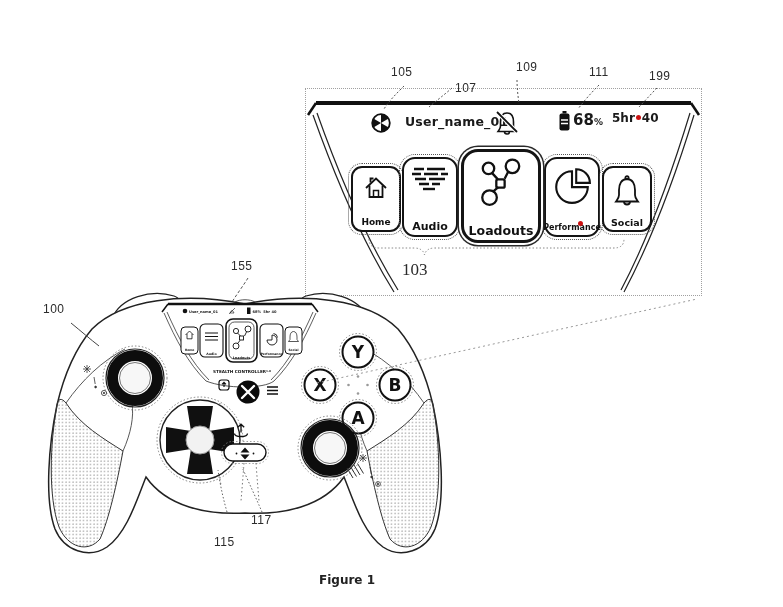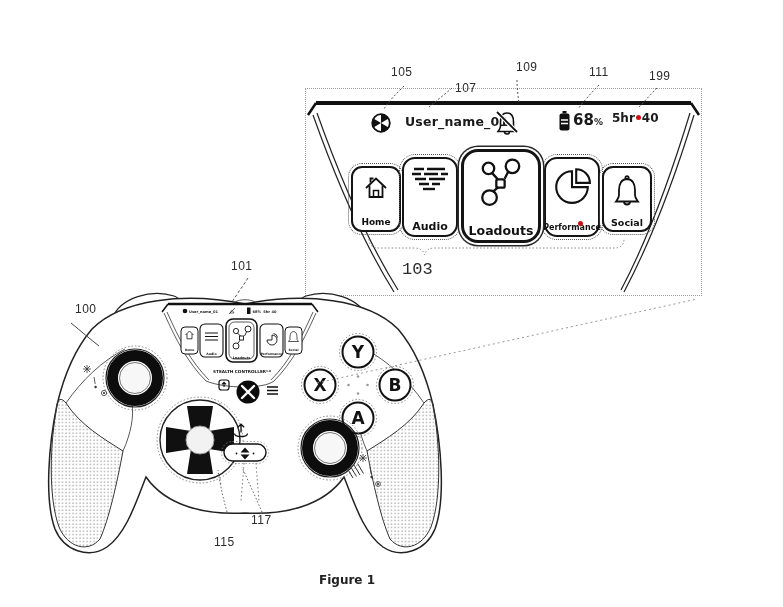--- a/index.html
+++ b/index.html
@@ -38,21 +38,21 @@
   .btn-audio .lbl{font-size:11px;}
   .btn-loadouts .lbl{font-size:12.5px;}
   .btn-perf .lbl{font-size:8px;}
   .btn-social .lbl{font-size:9.5px;}
   .perf-dot{position:absolute;bottom:9px;left:32px;width:5px;height:5px;border-radius:50%;
             background:#cc1111;z-index:3;}
   
   .brand{position:absolute;left:0;top:176px;width:100%;text-align:center;
          font-size:10.5px;font-weight:bold;letter-spacing:.6px;color:#161616;}
   .brand sup{font-size:7px;}
-  .ref-103{position:absolute;left:96px;top:171px;font-family:Liberation Mono, monospace;
+  .ref-103{position:absolute;left:96px;top:171px;font-family:Liberation Serif, serif;
            font-size:17px;color:#2b2b2b;}
   
   .caption{position:absolute;left:319px;top:573px;font-size:12px;font-weight:bold;color:#222;}
 </style>
 </head>
 <body>
 
 <div class="stage">
 
   <svg class="abs" width="783" height="607" style="left:0;top:0;pointer-events:none;z-index:5;" viewBox="0 0 783 607" fill="none">
@@ -162,22 +162,22 @@
           <path d="M14,5 C8.5,5 6,10 6,16 L6,21 C6,24 4.5,25.5 3,27.5 L25,27.5 C23.5,25.5 22,24 22,21 L22,16 C22,10 19.5,5 14,5 Z"></path>
           <path d="M11,27.5 a3,3 0 0 0 6,0"></path>
         </svg>
       </span>
       <span class="lbl">Social</span>
     </div>
 
     <div class="ref-103">103</div>
   </div>
 
-  <div class="ref" style="left:43px;top:302px;margin-left:32px;">100</div>
-  <div class="ref" style="left:231px;top:259px;">101</div>
+  <div class="ref" style="left:43px;top:302px;">100</div>
+  <div class="ref" style="left:231px;top:259px;">155</div>
   <div class="ref" style="left:391px;top:65px;">105</div>
   <div class="ref" style="left:442px;top:81px;margin-left:13px;">107</div>
   <div class="ref" style="left:516px;top:60px;text-align:right;">109</div>
   <div class="ref" style="left:589px;top:65px;">111</div>
   <div class="ref" style="left:649px;top:69px;">199</div>
   <div class="ref" style="left:214px;top:535px;">115</div>
   <div class="ref" style="left:251px;top:513px;">117</div>
 
   <svg class="abs" width="420" height="285" style="left:30px;top:285px;" viewBox="0 0 420 285" fill="none">
     <defs>

